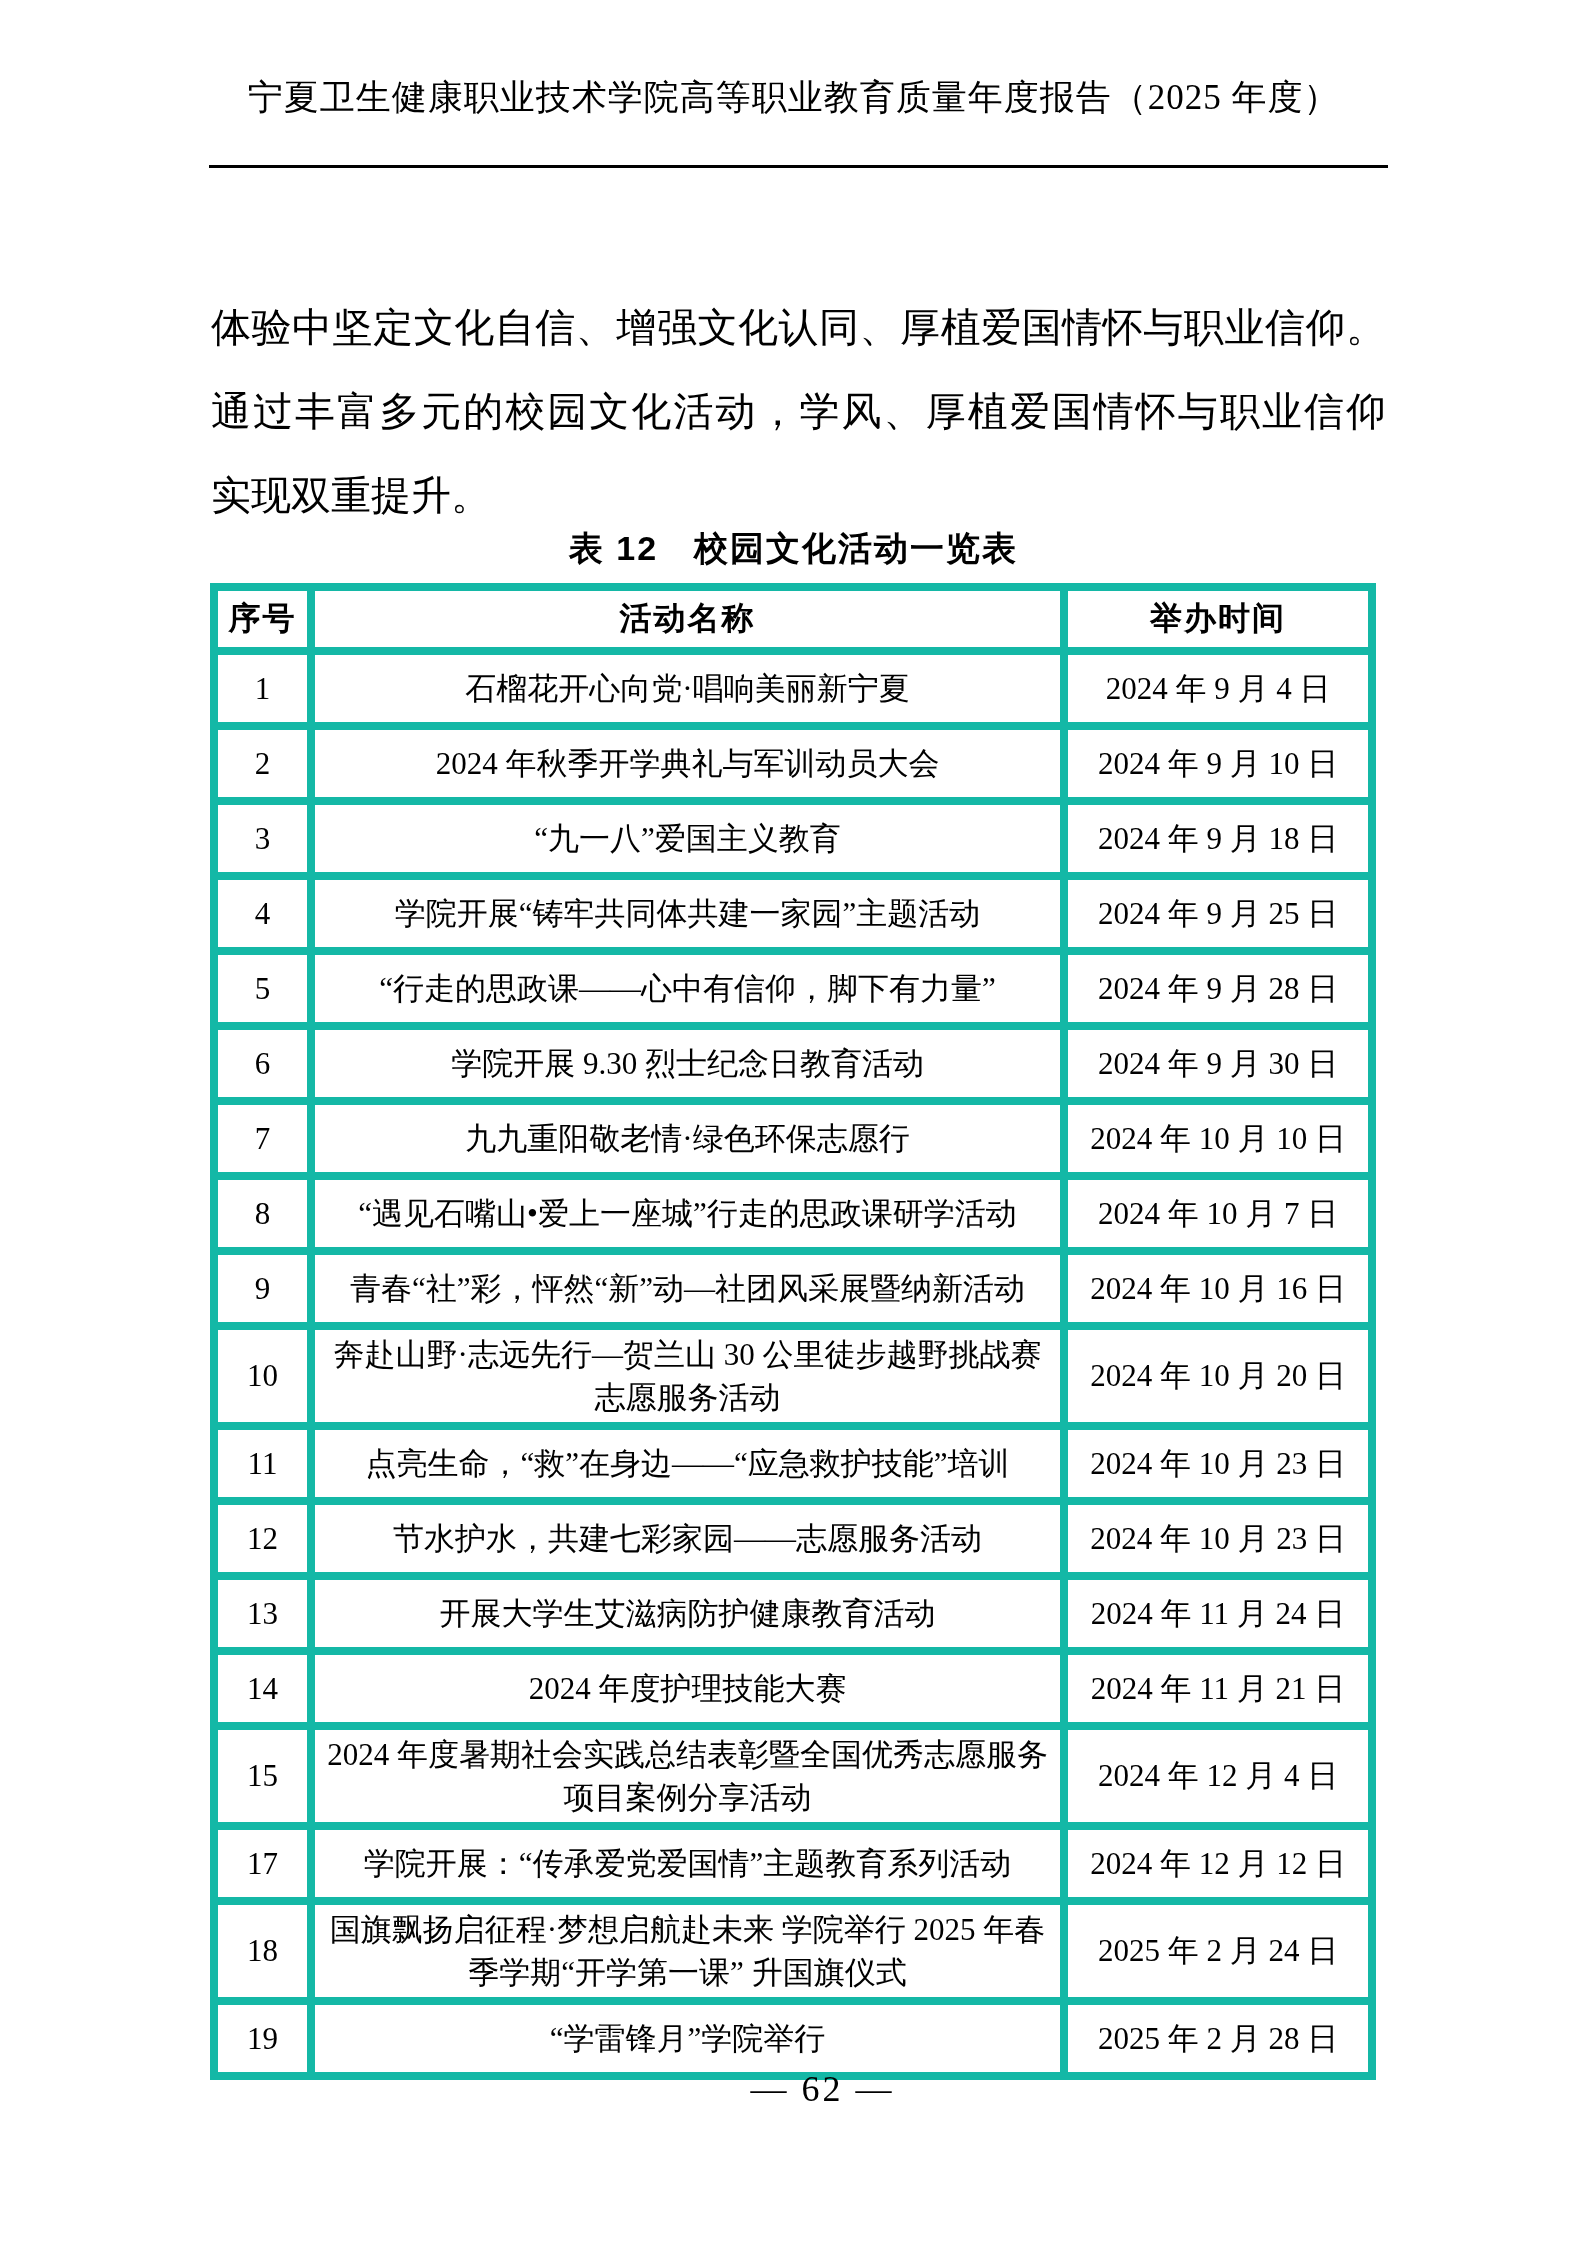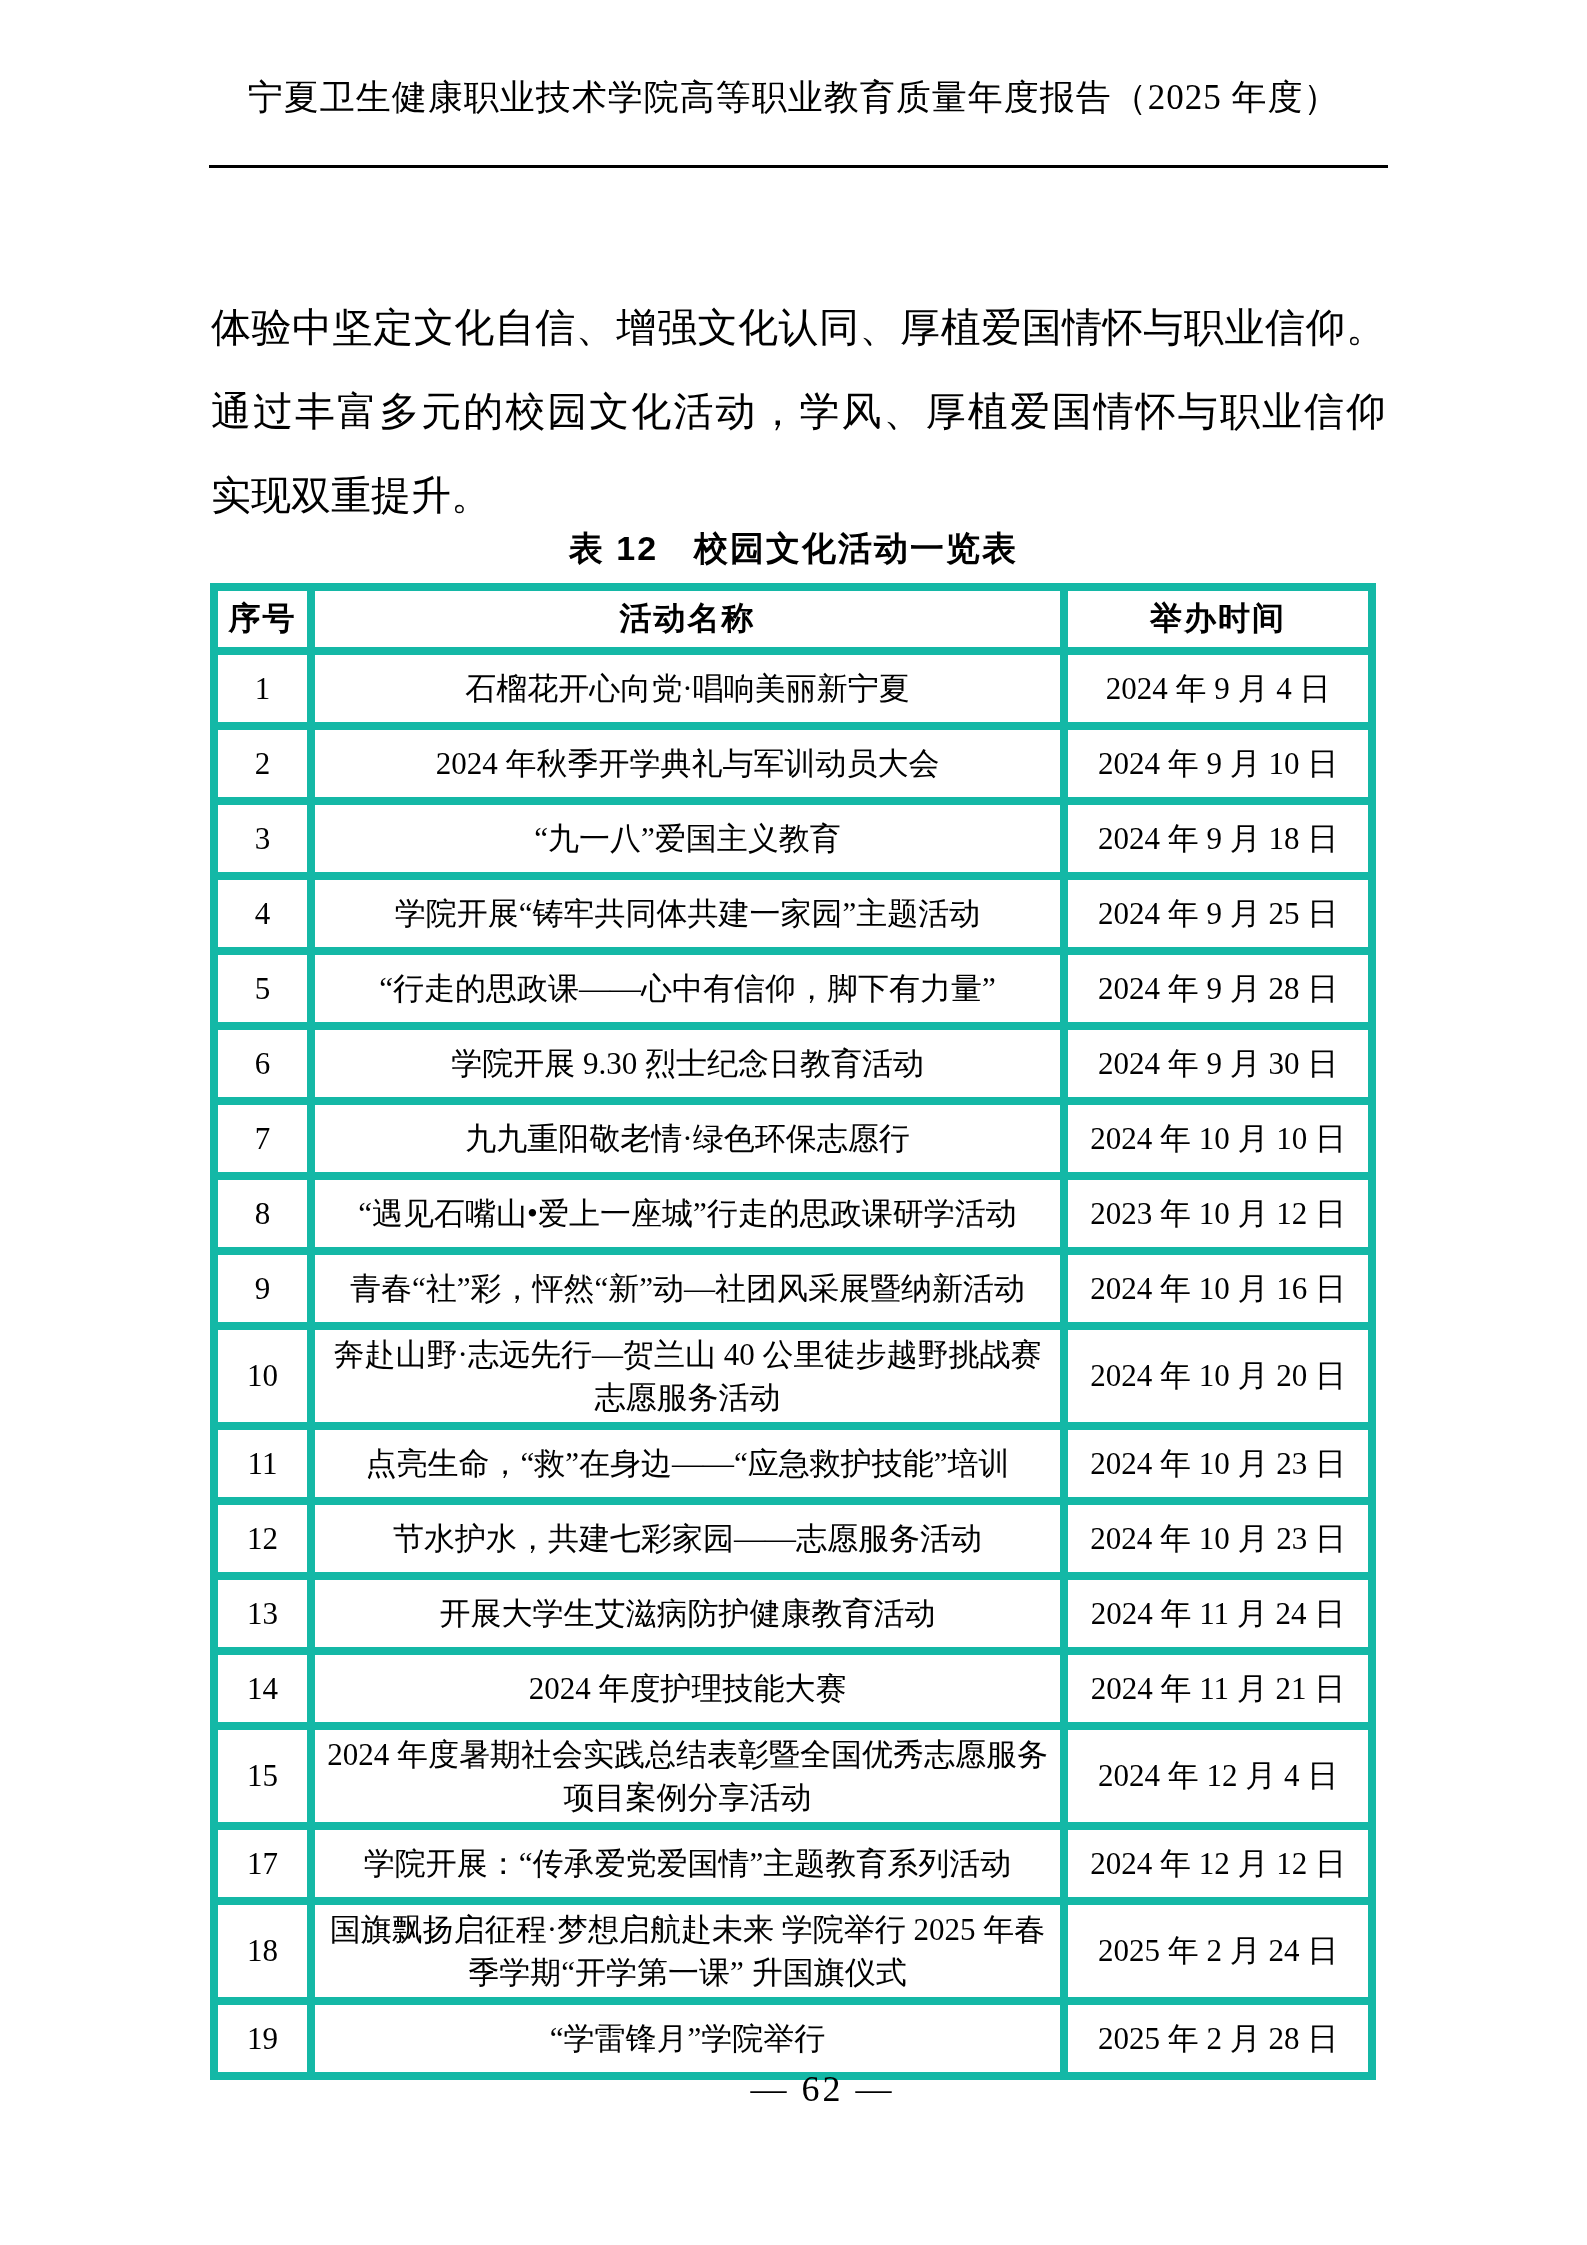--- a/index.html
+++ b/index.html
@@ -130,32 +130,32 @@
 
   <tr>
     <td class="cell-no">7</td>
     <td class="cell-name">九九重阳敬老情·绿色环保志愿行</td>
     <td class="cell-date">2024 年 10 月 10 日</td>
   </tr>
 
   <tr>
     <td class="cell-no">8</td>
     <td class="cell-name">“遇见石嘴山•爱上一座城”行走的思政课研学活动</td>
-    <td class="cell-date">2023 年 10 月 12 日</td>
+    <td class="cell-date">2024 年 10 月 7 日</td>
   </tr>
 
   <tr>
     <td class="cell-no">9</td>
     <td class="cell-name">青春“社”彩，怦然“新”动—社团风采展暨纳新活动</td>
     <td class="cell-date">2024 年 10 月 16 日</td>
   </tr>
 
   <tr>
     <td class="cell-no">10</td>
-    <td class="cell-name">奔赴山野·志远先行—贺兰山 40 公里徒步越野挑战赛志愿服务活动</td>
+    <td class="cell-name">奔赴山野·志远先行—贺兰山 30 公里徒步越野挑战赛志愿服务活动</td>
     <td class="cell-date">2024 年 10 月 20 日</td>
   </tr>
 
   <tr>
     <td class="cell-no">11</td>
     <td class="cell-name">点亮生命，“救”在身边——“应急救护技能”培训</td>
     <td class="cell-date">2024 年 10 月 23 日</td>
   </tr>
 
   <tr>

